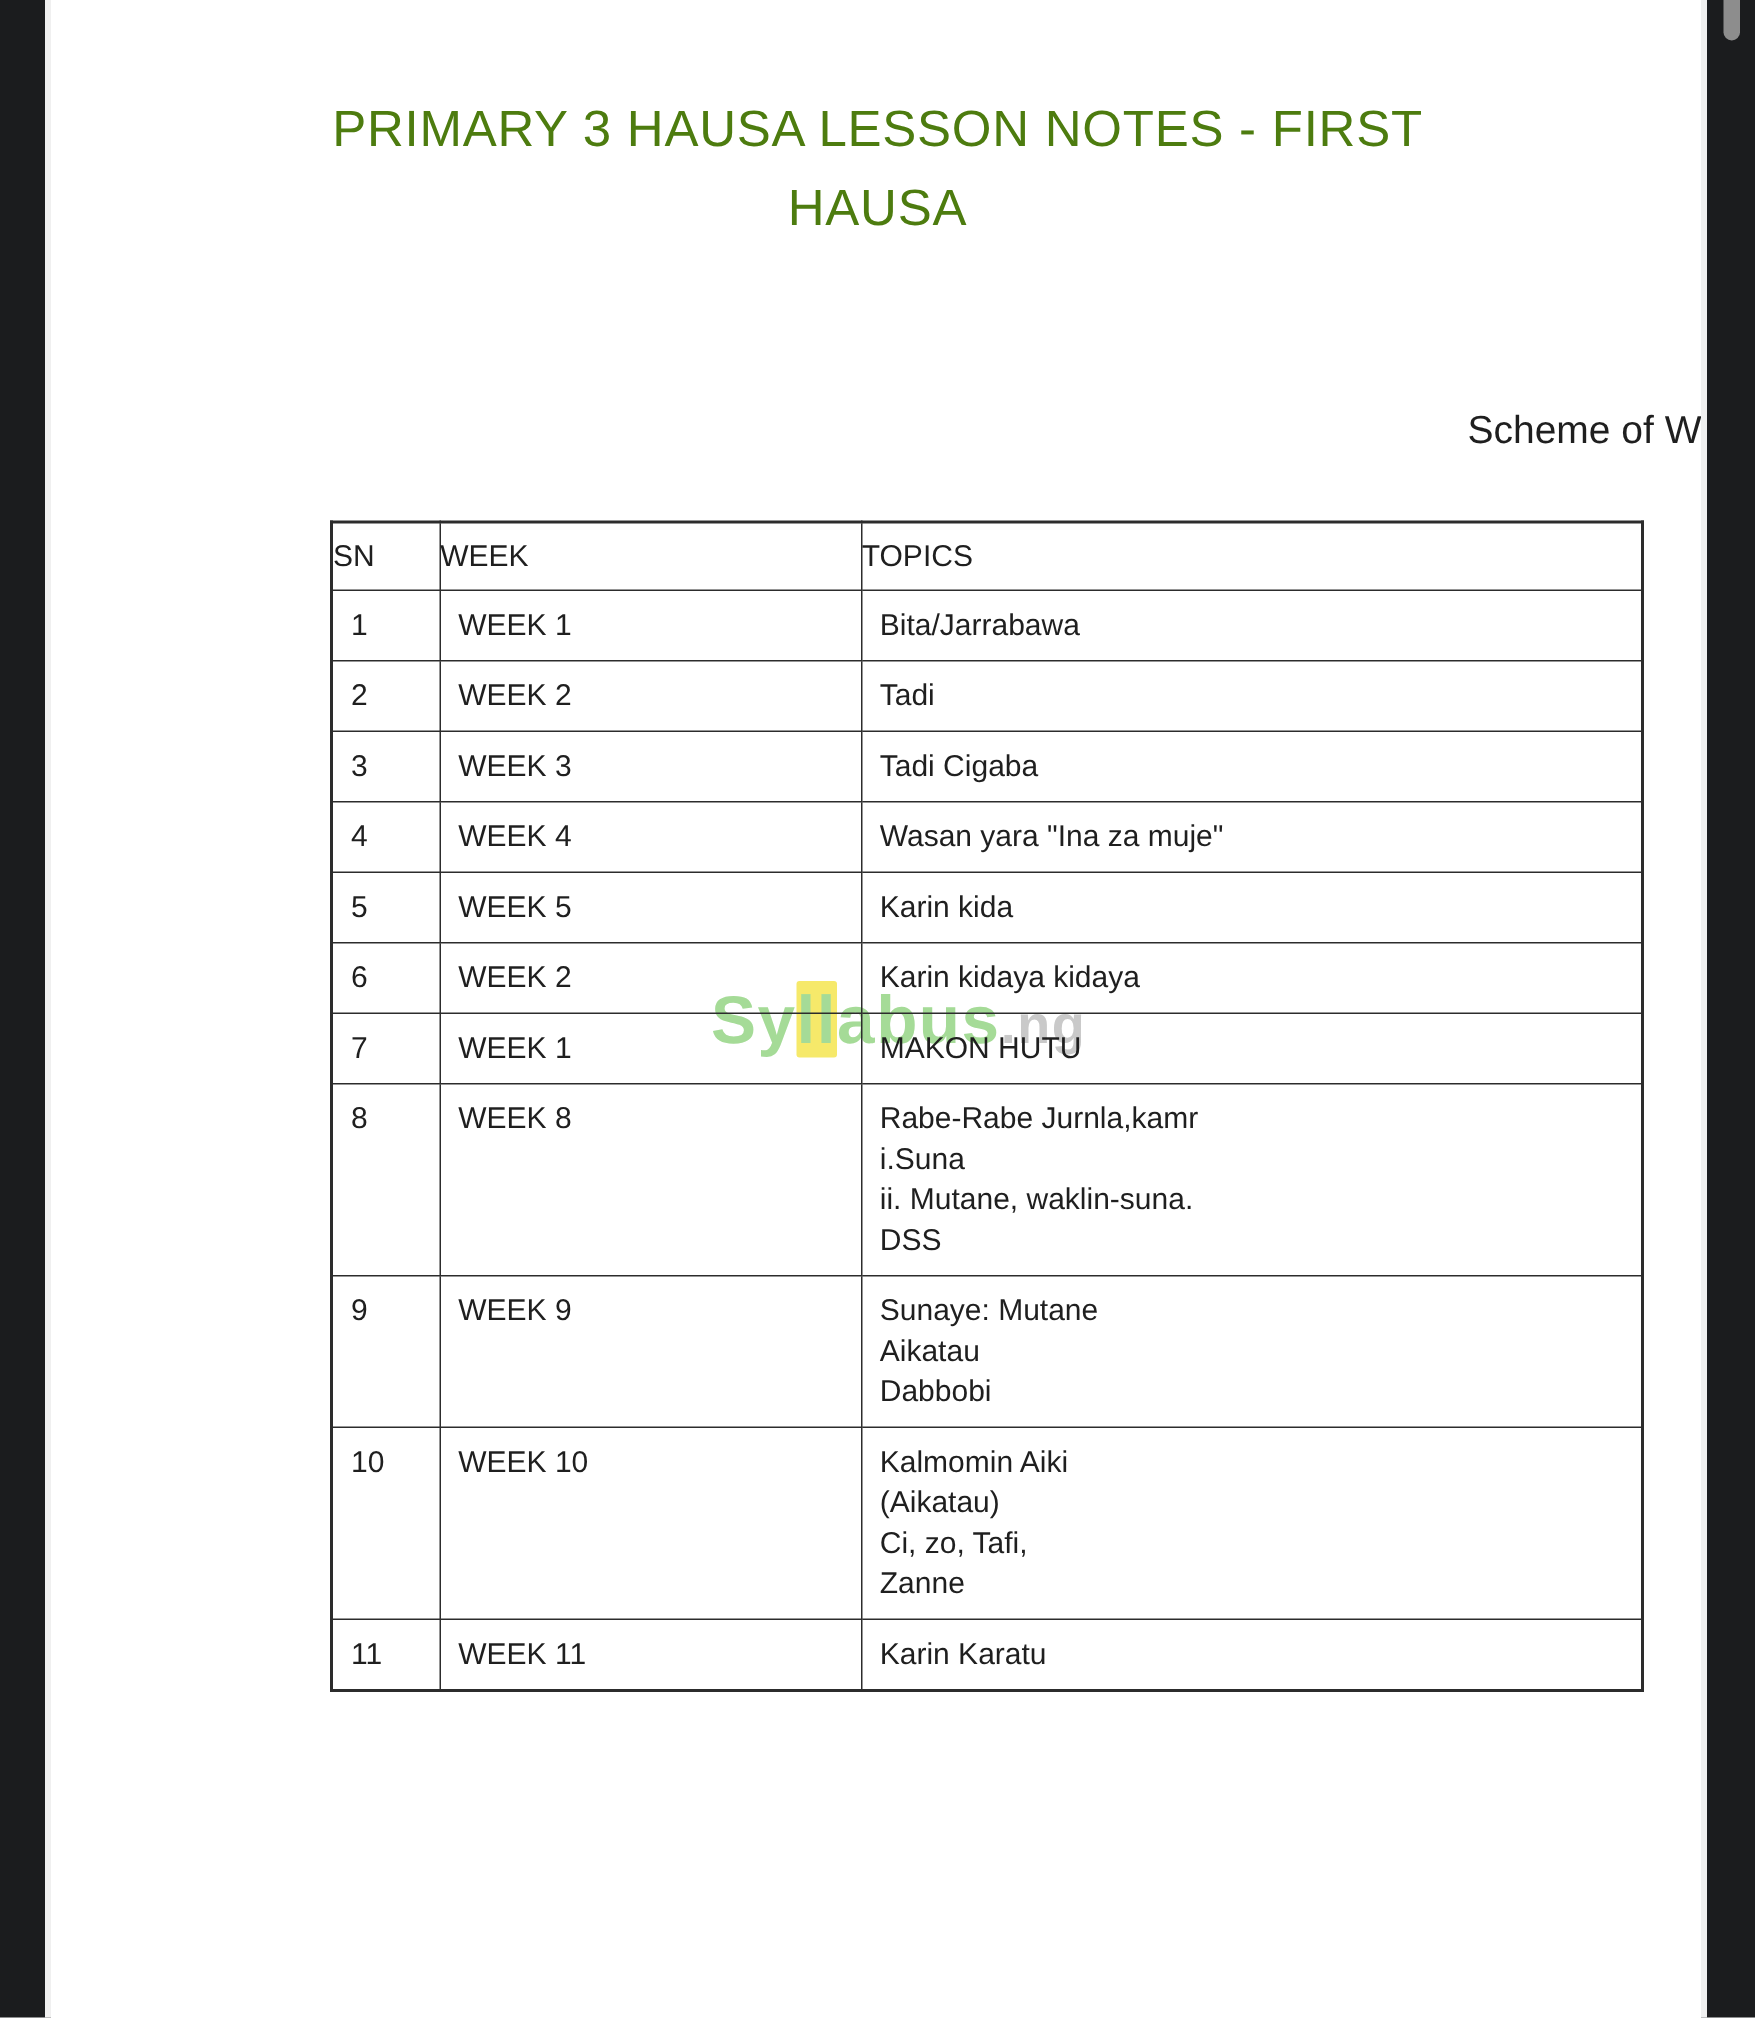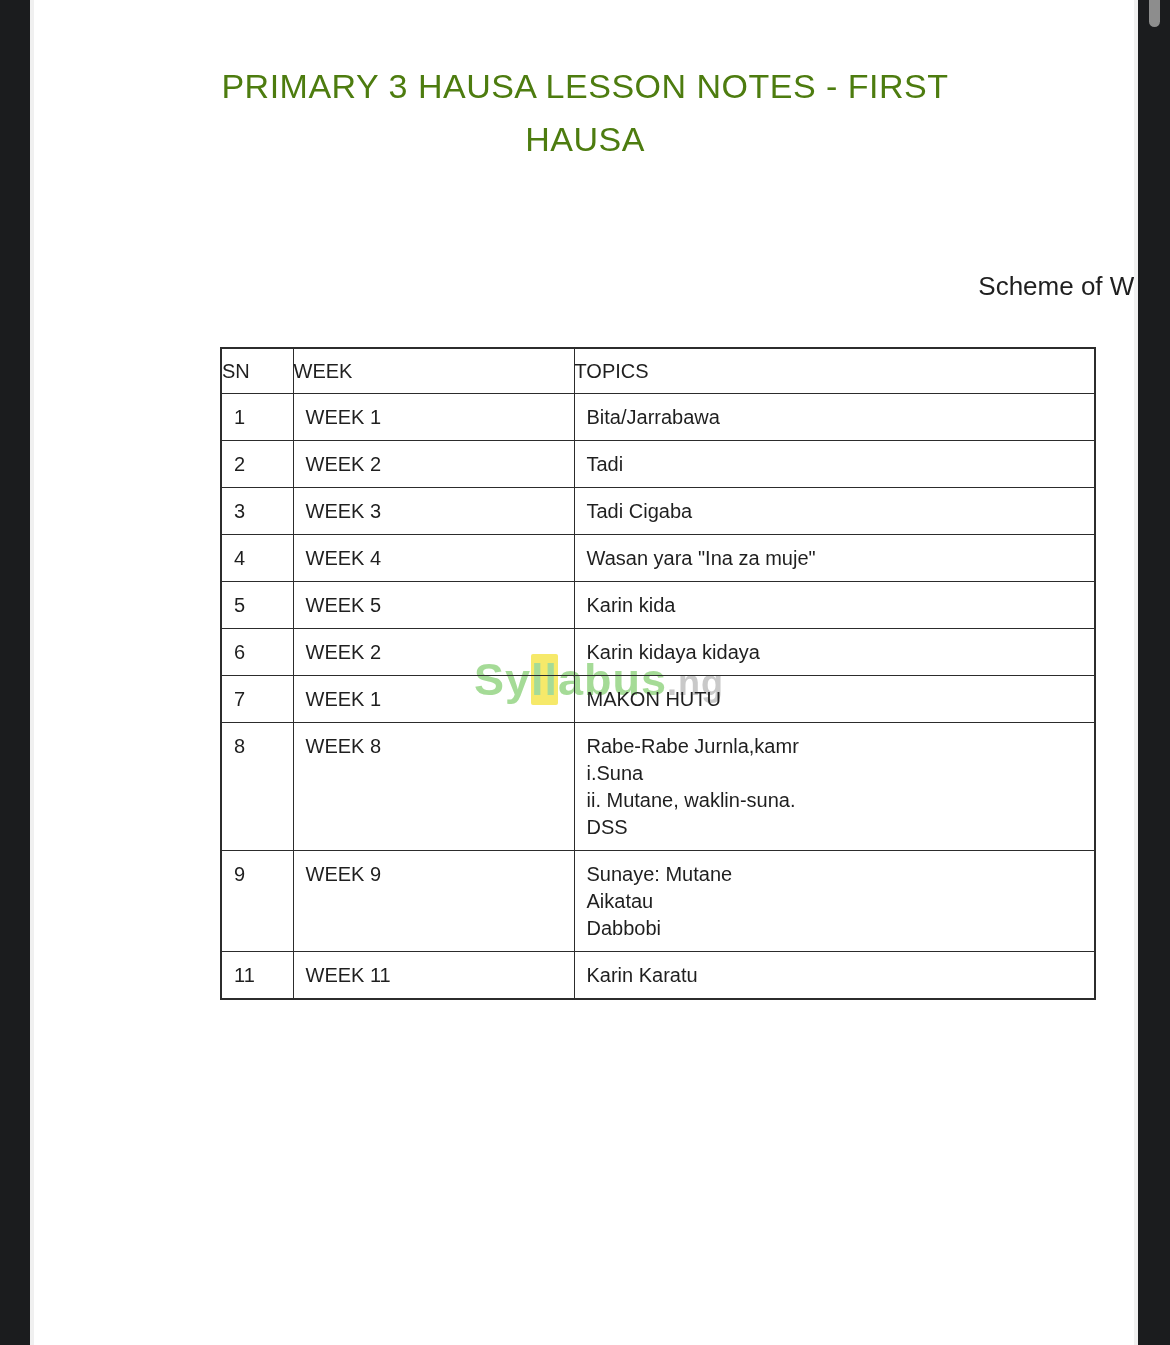--- a/index.html
+++ b/index.html
@@ -209,20 +209,30 @@
         <tr>
           <td>9</td>
           <td>WEEK 9</td>
           <td>
             <div>Sunaye: Mutane</div>
             <div>Aikatau</div>
             <div>Dabbobi</div>
           </td>
         </tr>
         <tr>
+          <td>10</td>
+          <td>WEEK 10</td>
+          <td>
+            <div>Kalmomin Aiki</div>
+            <div>(Aikatau)</div>
+            <div>Ci, zo, Tafi,</div>
+            <div>Zanne</div>
+          </td>
+        </tr>
+        <tr>
           <td>11</td>
           <td>WEEK 11</td>
           <td>
             <div>Karin Karatu</div>
           </td>
         </tr>
       </tbody>
   </table>
 </div>
 

